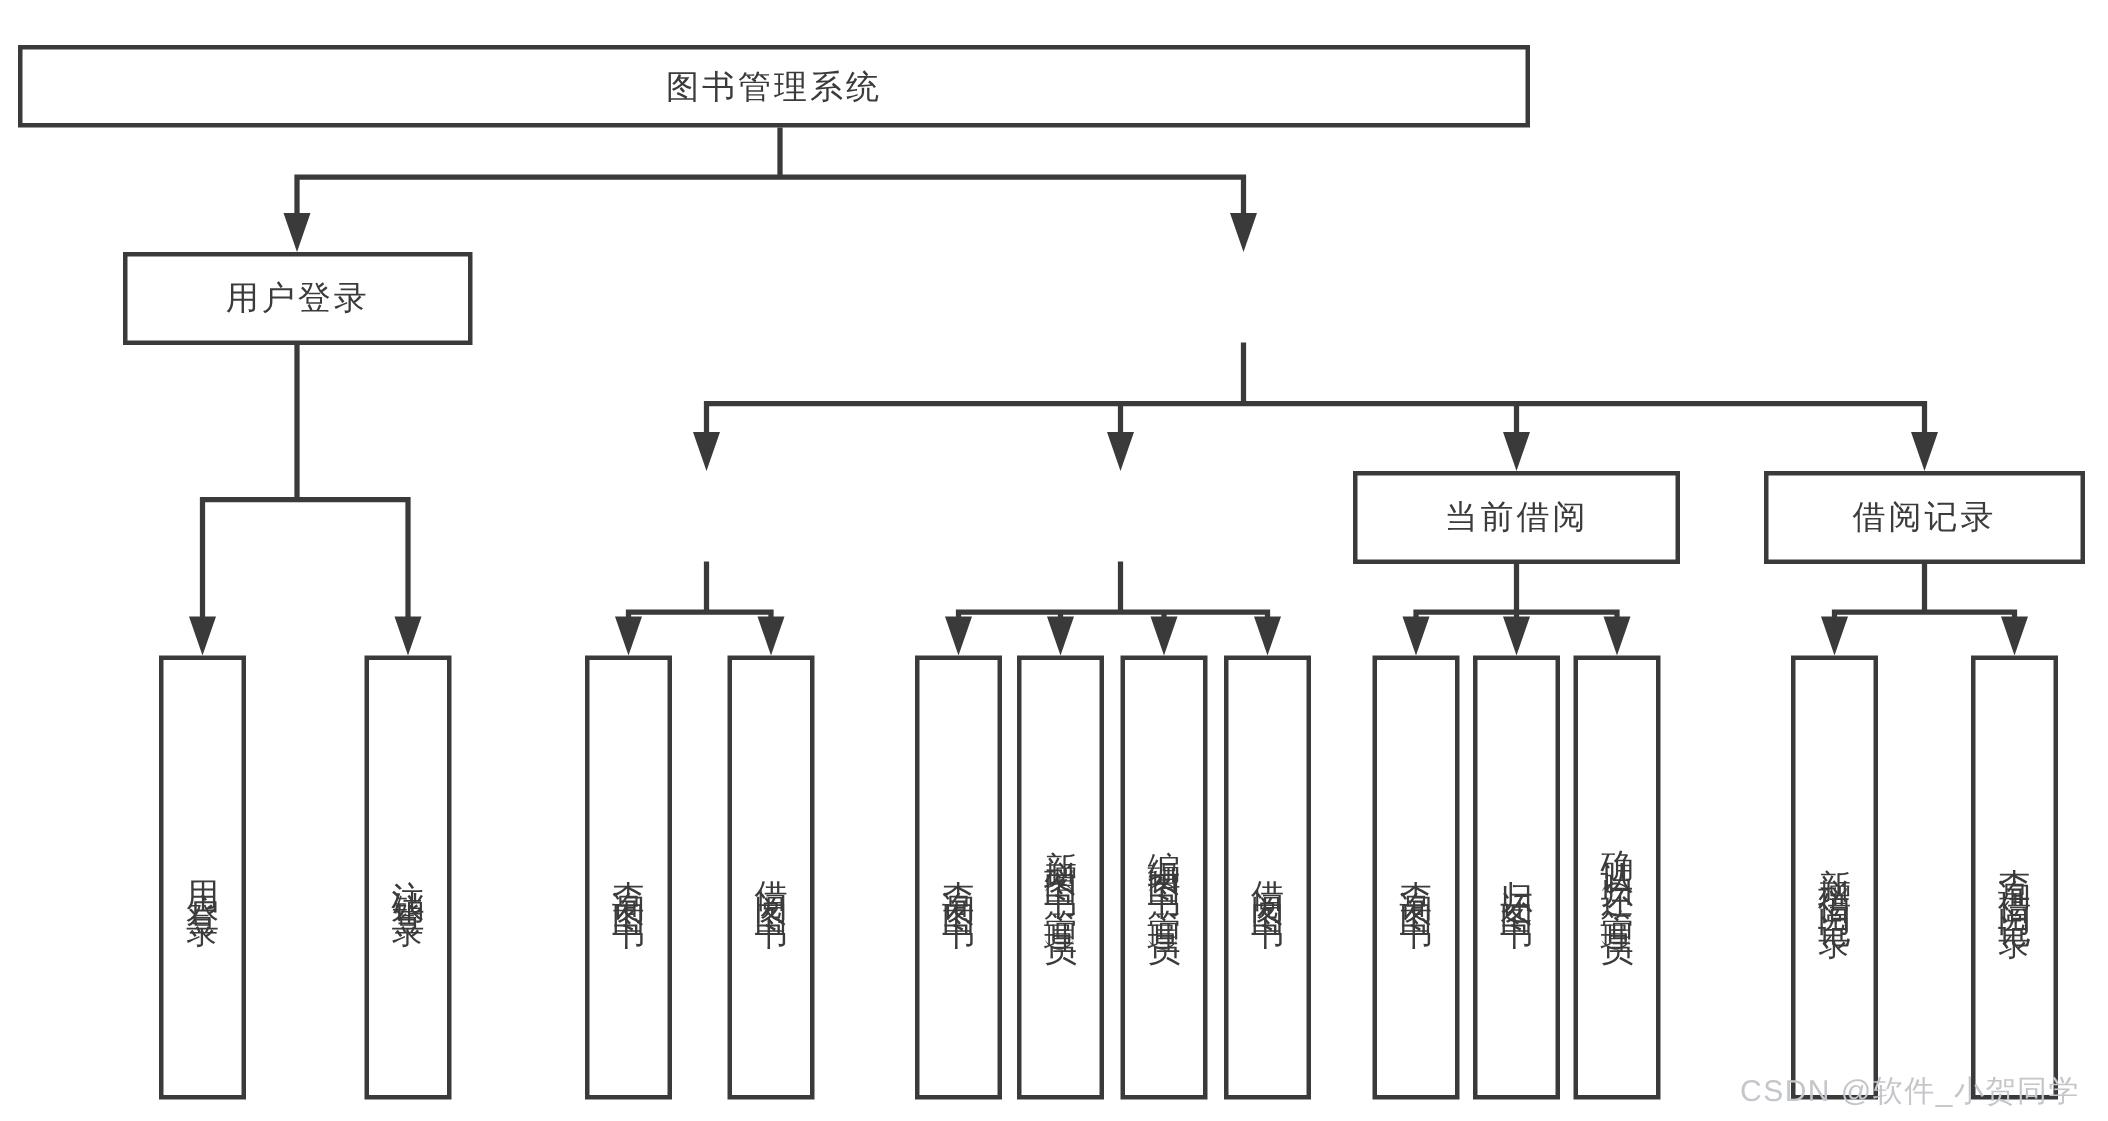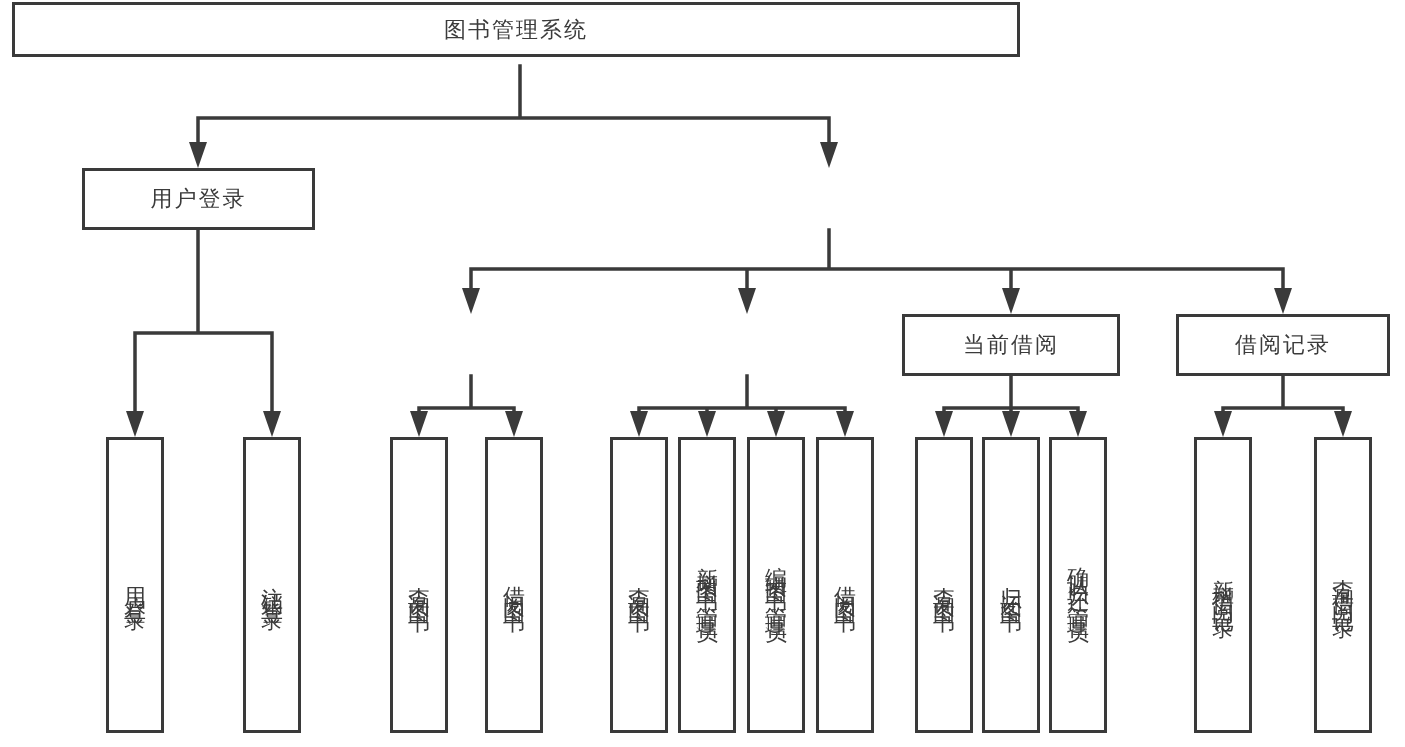--- a/index.html
+++ b/index.html
@@ -107,21 +107,21 @@
       <polygon points="767,411 785,411 776,437"></polygon>
       <polygon points="836,411 854,411 845,437"></polygon>
       <polygon points="935,411 953,411 944,437"></polygon>
       <polygon points="1002,411 1020,411 1011,437"></polygon>
       <polygon points="1069,411 1087,411 1078,437"></polygon>
       <polygon points="1214,411 1232,411 1223,437"></polygon>
       <polygon points="1334,411 1352,411 1343,437"></polygon>
     </g>
   </svg>
 
-  <div class="box hbox" style="left:12px; top:2px; width:1008px; height:55px;">
+  <div class="box hbox" style="left:12px; top:30px; width:1008px; height:55px;">
     <span class="label">图书管理系统</span>
   </div>
 
   <div class="box hbox" style="left:82px; top:168px; width:233px; height:62px;">
     <span class="label">用户登录</span>
   </div>
 
   <div class="box hbox" style="left:902px; top:314px; width:218px; height:62px;font-family:Liberation Serif, serif;">
     <span class="label">当前借阅</span>
   </div>
@@ -166,14 +166,15 @@
     <span class="vlabel">确认归还（管理员）</span>
   </div>
 
   <div class="box vbox" style="left:1194px; top:437px; width:58px; height:296px;">
     <span class="vlabel">新增借阅记录</span>
   </div>
   <div class="box vbox" style="left:1314px; top:437px; width:58px; height:296px;">
     <span class="vlabel">查询借阅记录</span>
   </div>
 
+  <div id="watermark">CSDN @软件_小贺同学</div>
 
 </div>
 
 </body></html>

